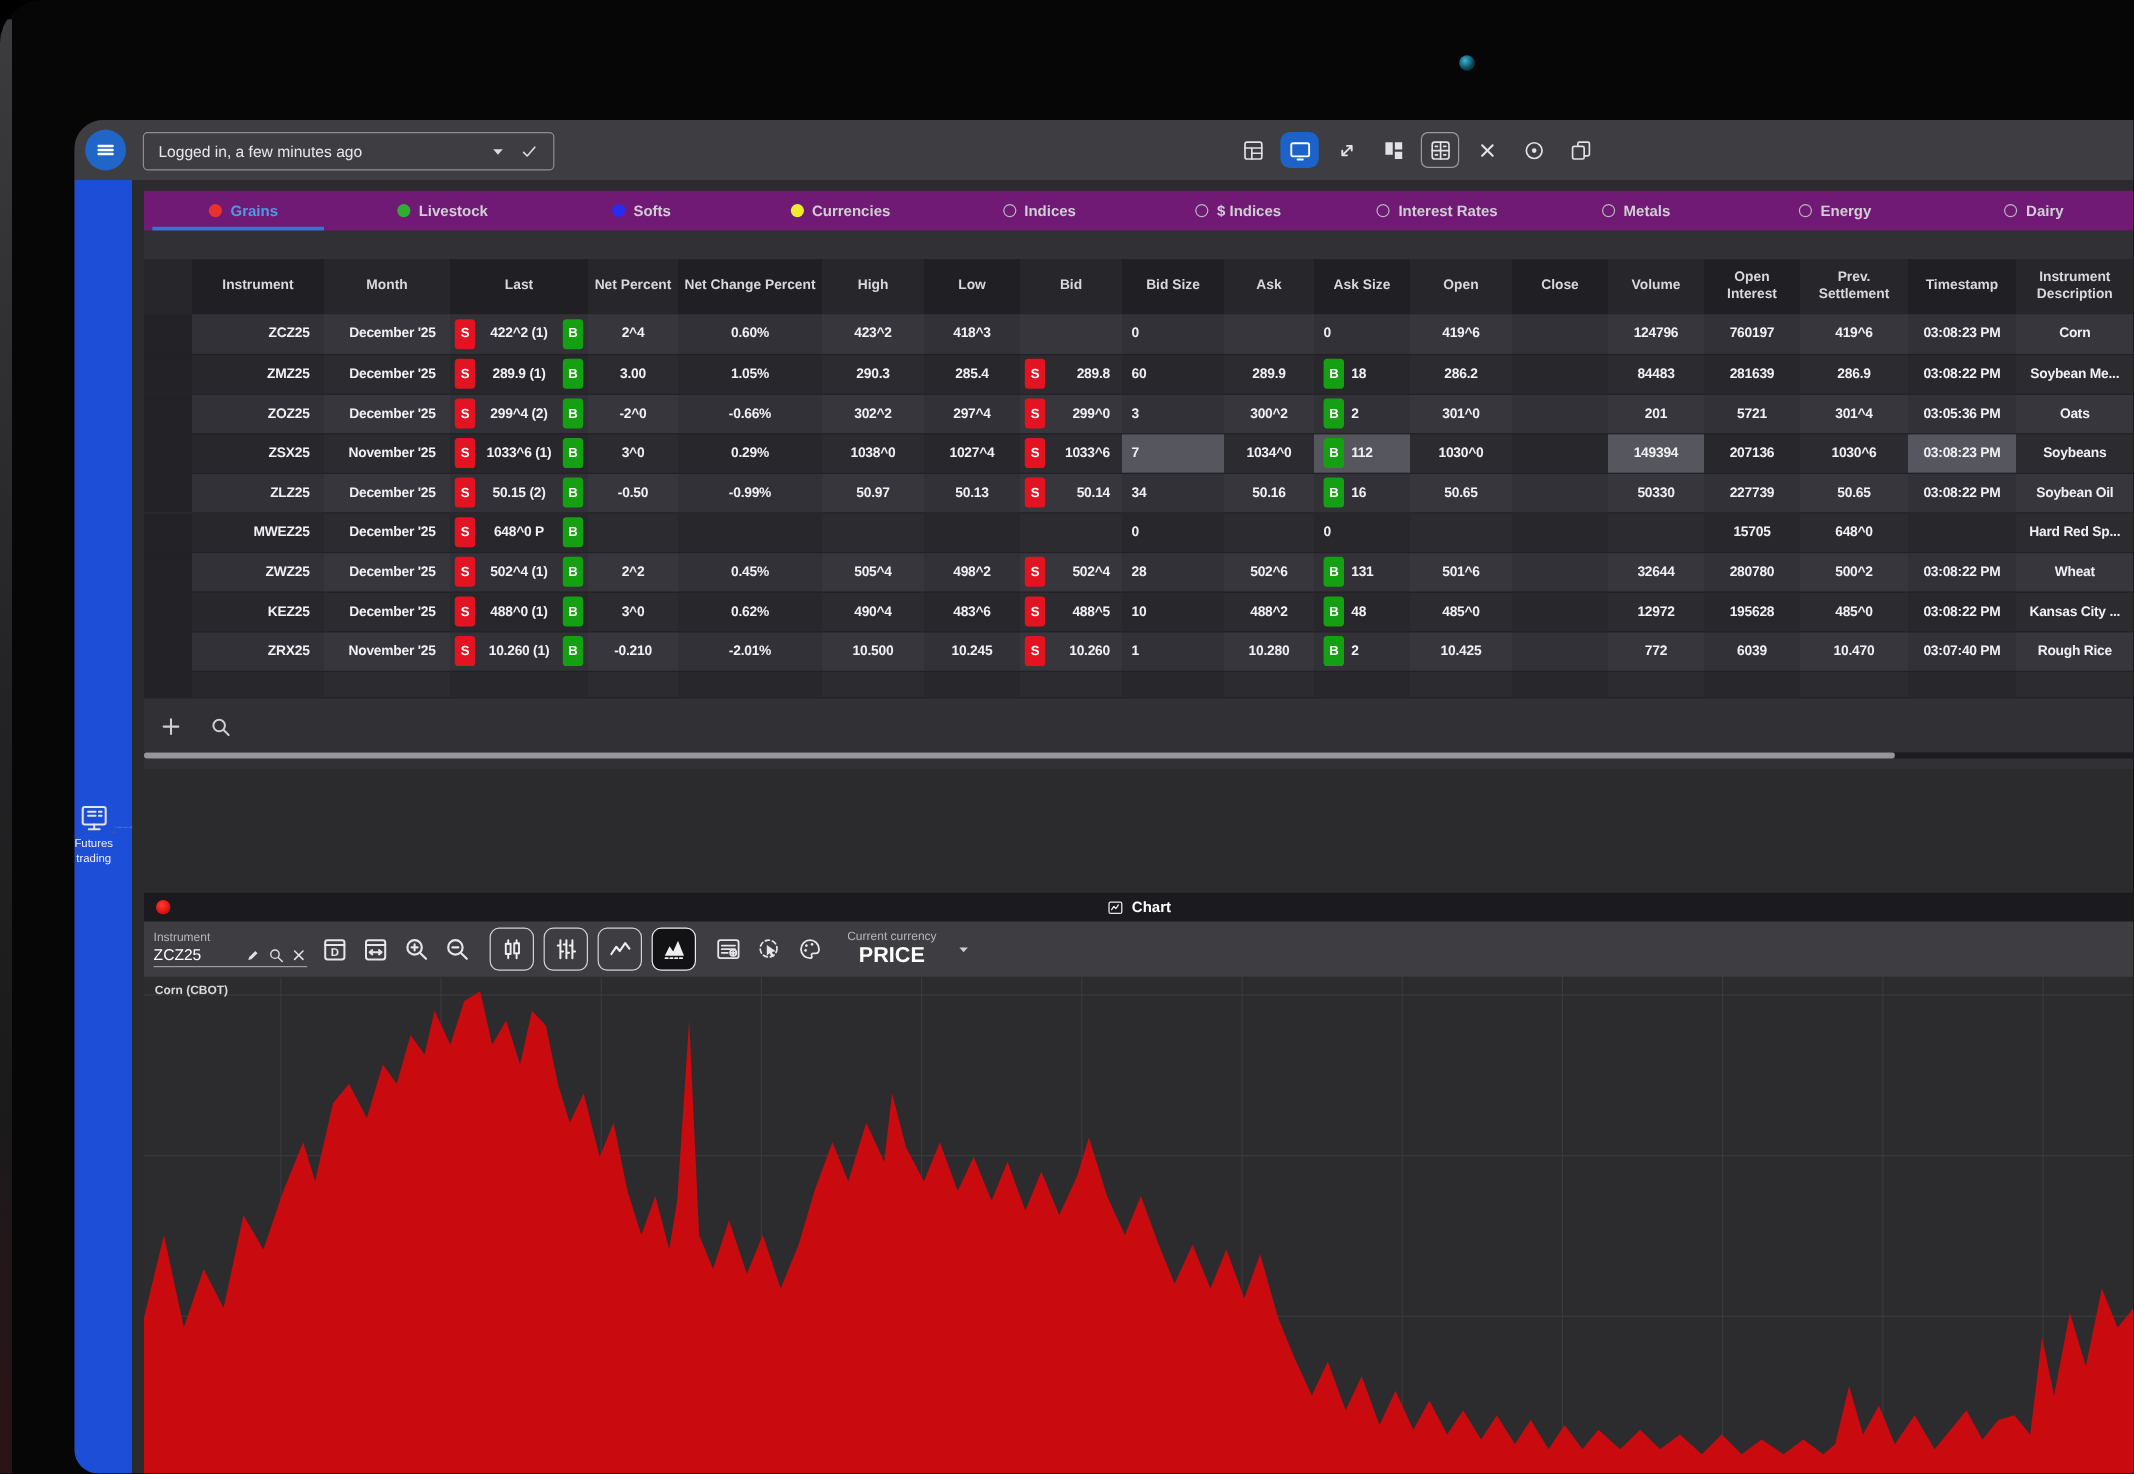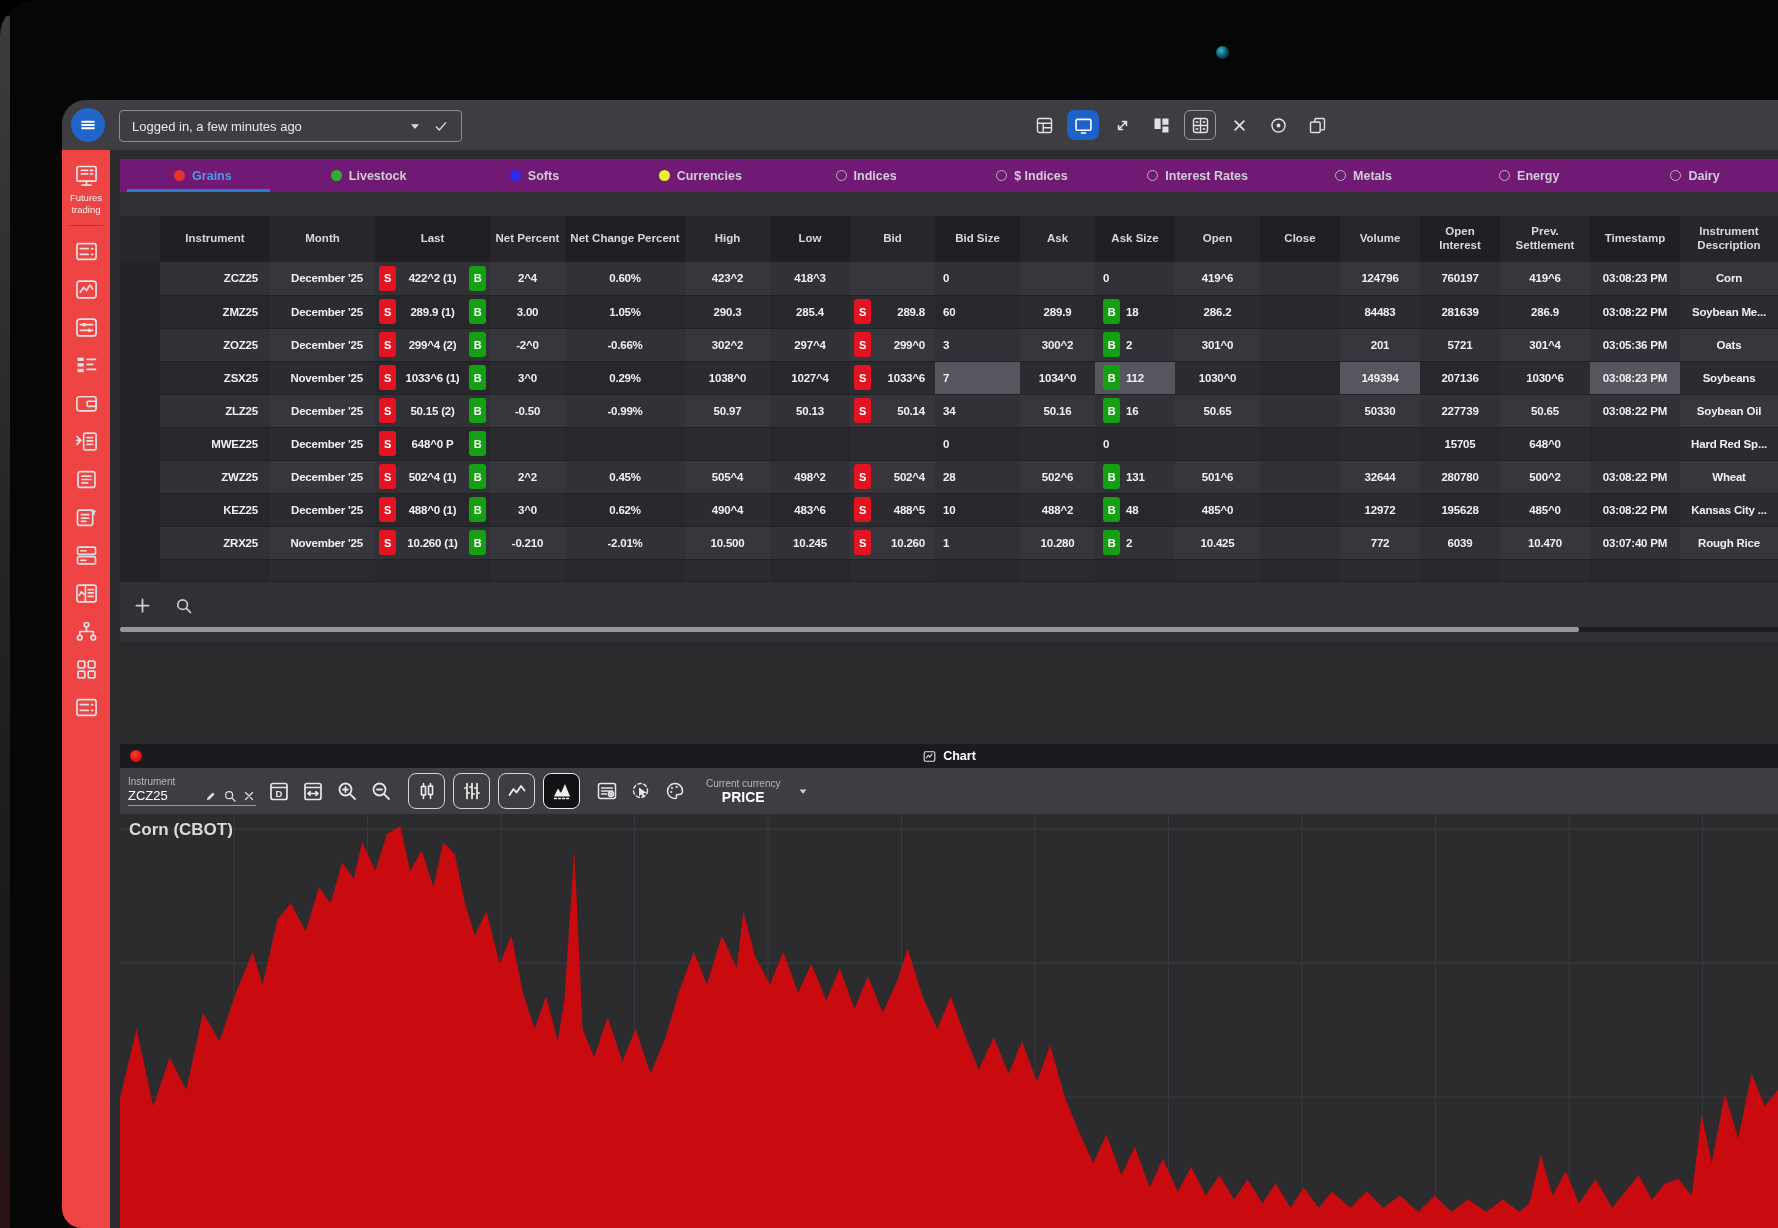--- a/index.html
+++ b/index.html
@@ -23,22 +23,22 @@
   .login-box .lbl{flex:1;white-space:nowrap;}
   .login-box .cic{width:16px;height:16px;color:#dcdcde;}
   .topbar-icons{position:absolute;left:966px;top:9px;height:32px;display:flex;align-items:center;gap:7px;}
   .tbi{width:32px;height:30px;display:flex;align-items:center;justify-content:center;color:#e2e2e5;
     border-radius:8px;cursor:pointer;}
   .tbi .ig{width:21px;height:21px;}
   .tbi.active{background:#1d62c8;color:#fff;}
   .tbi.framed{border:1px solid #9a9a9e;border-radius:6px;}
 
   
-  .sidebar{position:absolute;left:0;top:50px;width:48px;bottom:0;background:#ef4444;
-    display:flex;flex-direction:column;align-items:center;padding-top:12px;color:#e4e4e7;}
+  .sidebar{position:absolute;left:0;top:50px;width:48px;bottom:0;background:#1d4ed8;
+    display:flex;flex-direction:row;align-items:center;padding-top:12px;color:#e4e4e7;}
   .sb-first{display:flex;flex-direction:column;align-items:center;cursor:pointer;}
   .sb-first .ig{width:27px;height:27px;}
   .sb-first .cap{font-size:9.5px;line-height:1.25;color:#f0f0f0;text-align:center;margin-top:3px;}
   .sb-divider{width:34px;border-bottom:1px solid #5b5b5f;margin:9px 0 12px;}
   .sb-item{width:27px;height:27px;margin-bottom:11px;cursor:pointer;color:#e0e0e3;}
   .sb-item .ig{width:27px;height:27px;}
 
   
   .panel{position:absolute;background:#313135;}
   #quotes-panel{left:58px;top:59px;width:1658px;height:482px;}
@@ -96,27 +96,27 @@
   .instr .fval{flex:1;font-size:13px;color:#fff;}
   .mini-ic{width:14px;height:14px;color:#e0e0e3;cursor:pointer;}
   .tool-ic{width:24px;height:24px;color:#e6e6e9;cursor:pointer;margin:0 5px;}
   .tgroup{display:flex;gap:8px;margin:0 10px;}
   .tbtn{width:37px;height:36px;border:1.5px solid #d3d3d6;border-radius:8px;display:flex;
     align-items:center;justify-content:center;color:#eee;cursor:pointer;}
   .tbtn .ig{width:24px;height:24px;}
   .tbtn.active{background:#121215;border-color:#ececee;}
   .ccy{margin-left:14px;text-align:center;}
   .ccy .flabel{font-size:10px;color:#b7b7bb;}
-  .ccy .fval{font-size:14px;font-weight:bold;color:#fff;}
+  .ccy .fval{font-size:18px;font-weight:bold;color:#fff;}
   .caret{width:14px;height:14px;color:#cfcfd3;margin-left:16px;cursor:pointer;}
 
   
   .plot{position:absolute;left:0;top:70px;right:0;bottom:0;background:#2c2c2f;overflow:hidden;}
   .plot svg{position:absolute;inset:0;display:block;}
-  .series-label{position:absolute;left:9px;top:6px;font-size:17px;font-weight:bold;color:#dadadd;}
+  .series-label{position:absolute;left:9px;top:6px;font-size:10px;font-weight:bold;color:#dadadd;}
 
   .ig svg,[data-icon] svg{width:100%;height:100%;display:block;}
 </style>
 </head>
 <body>
 
 <div class="device">
   <div class="edge-strip"></div>
   <div class="camera"></div>
 

